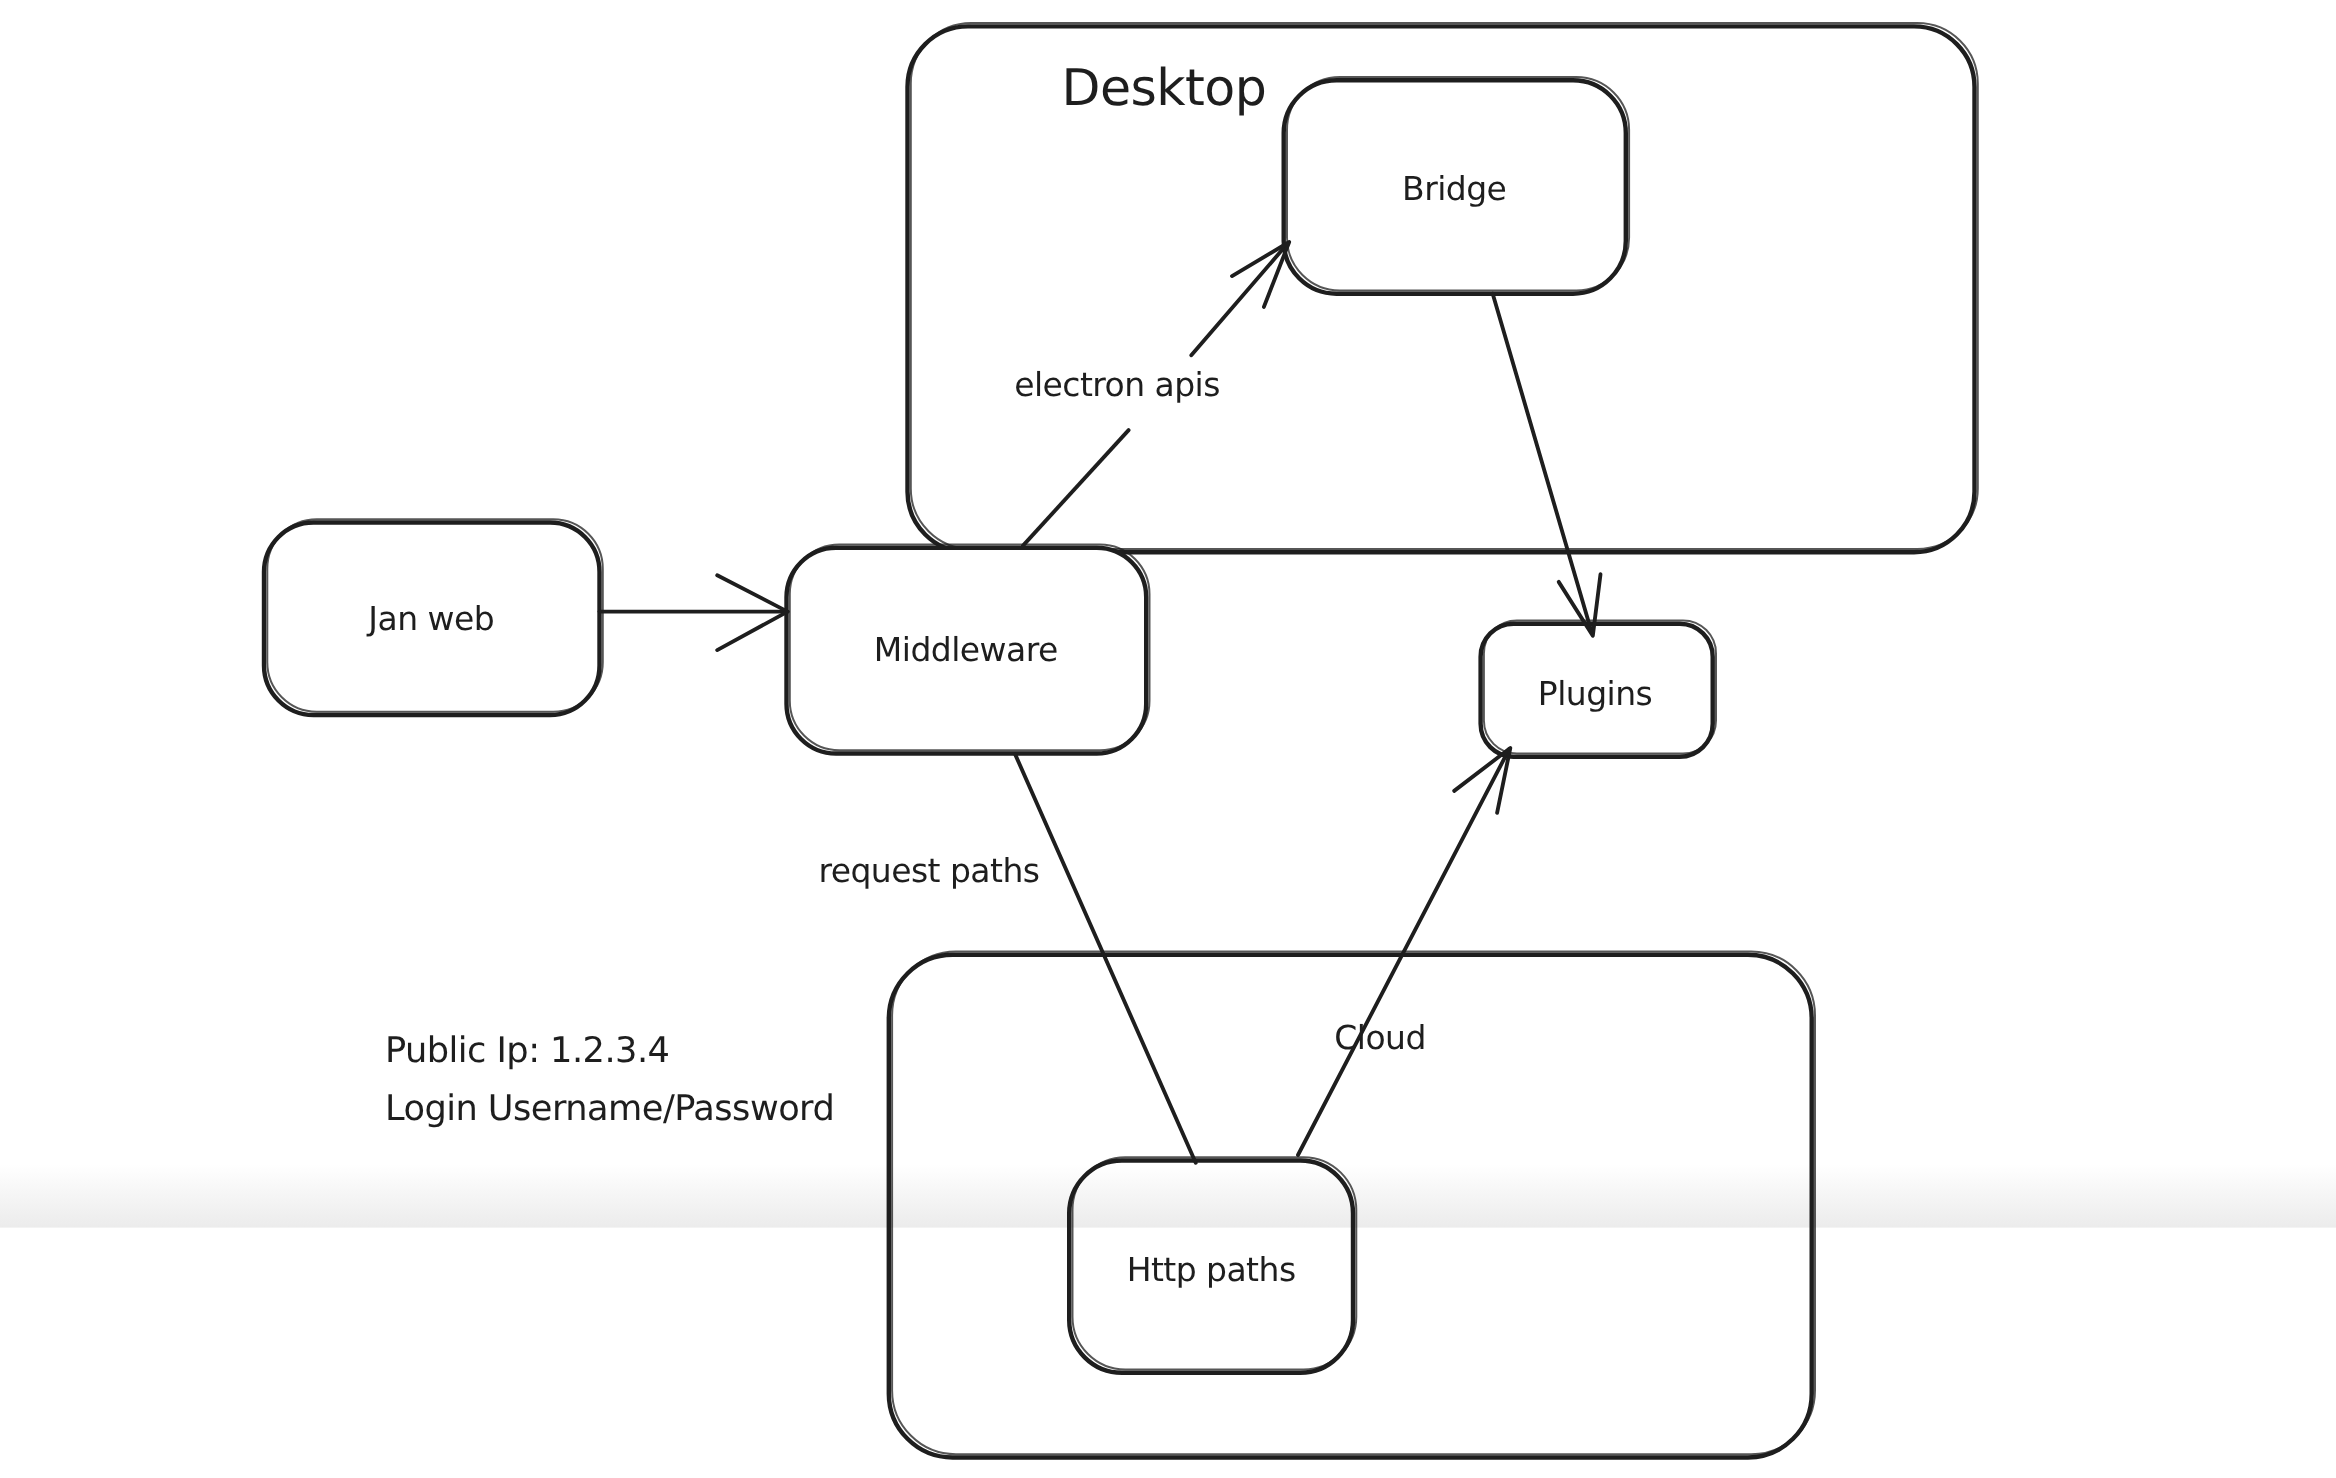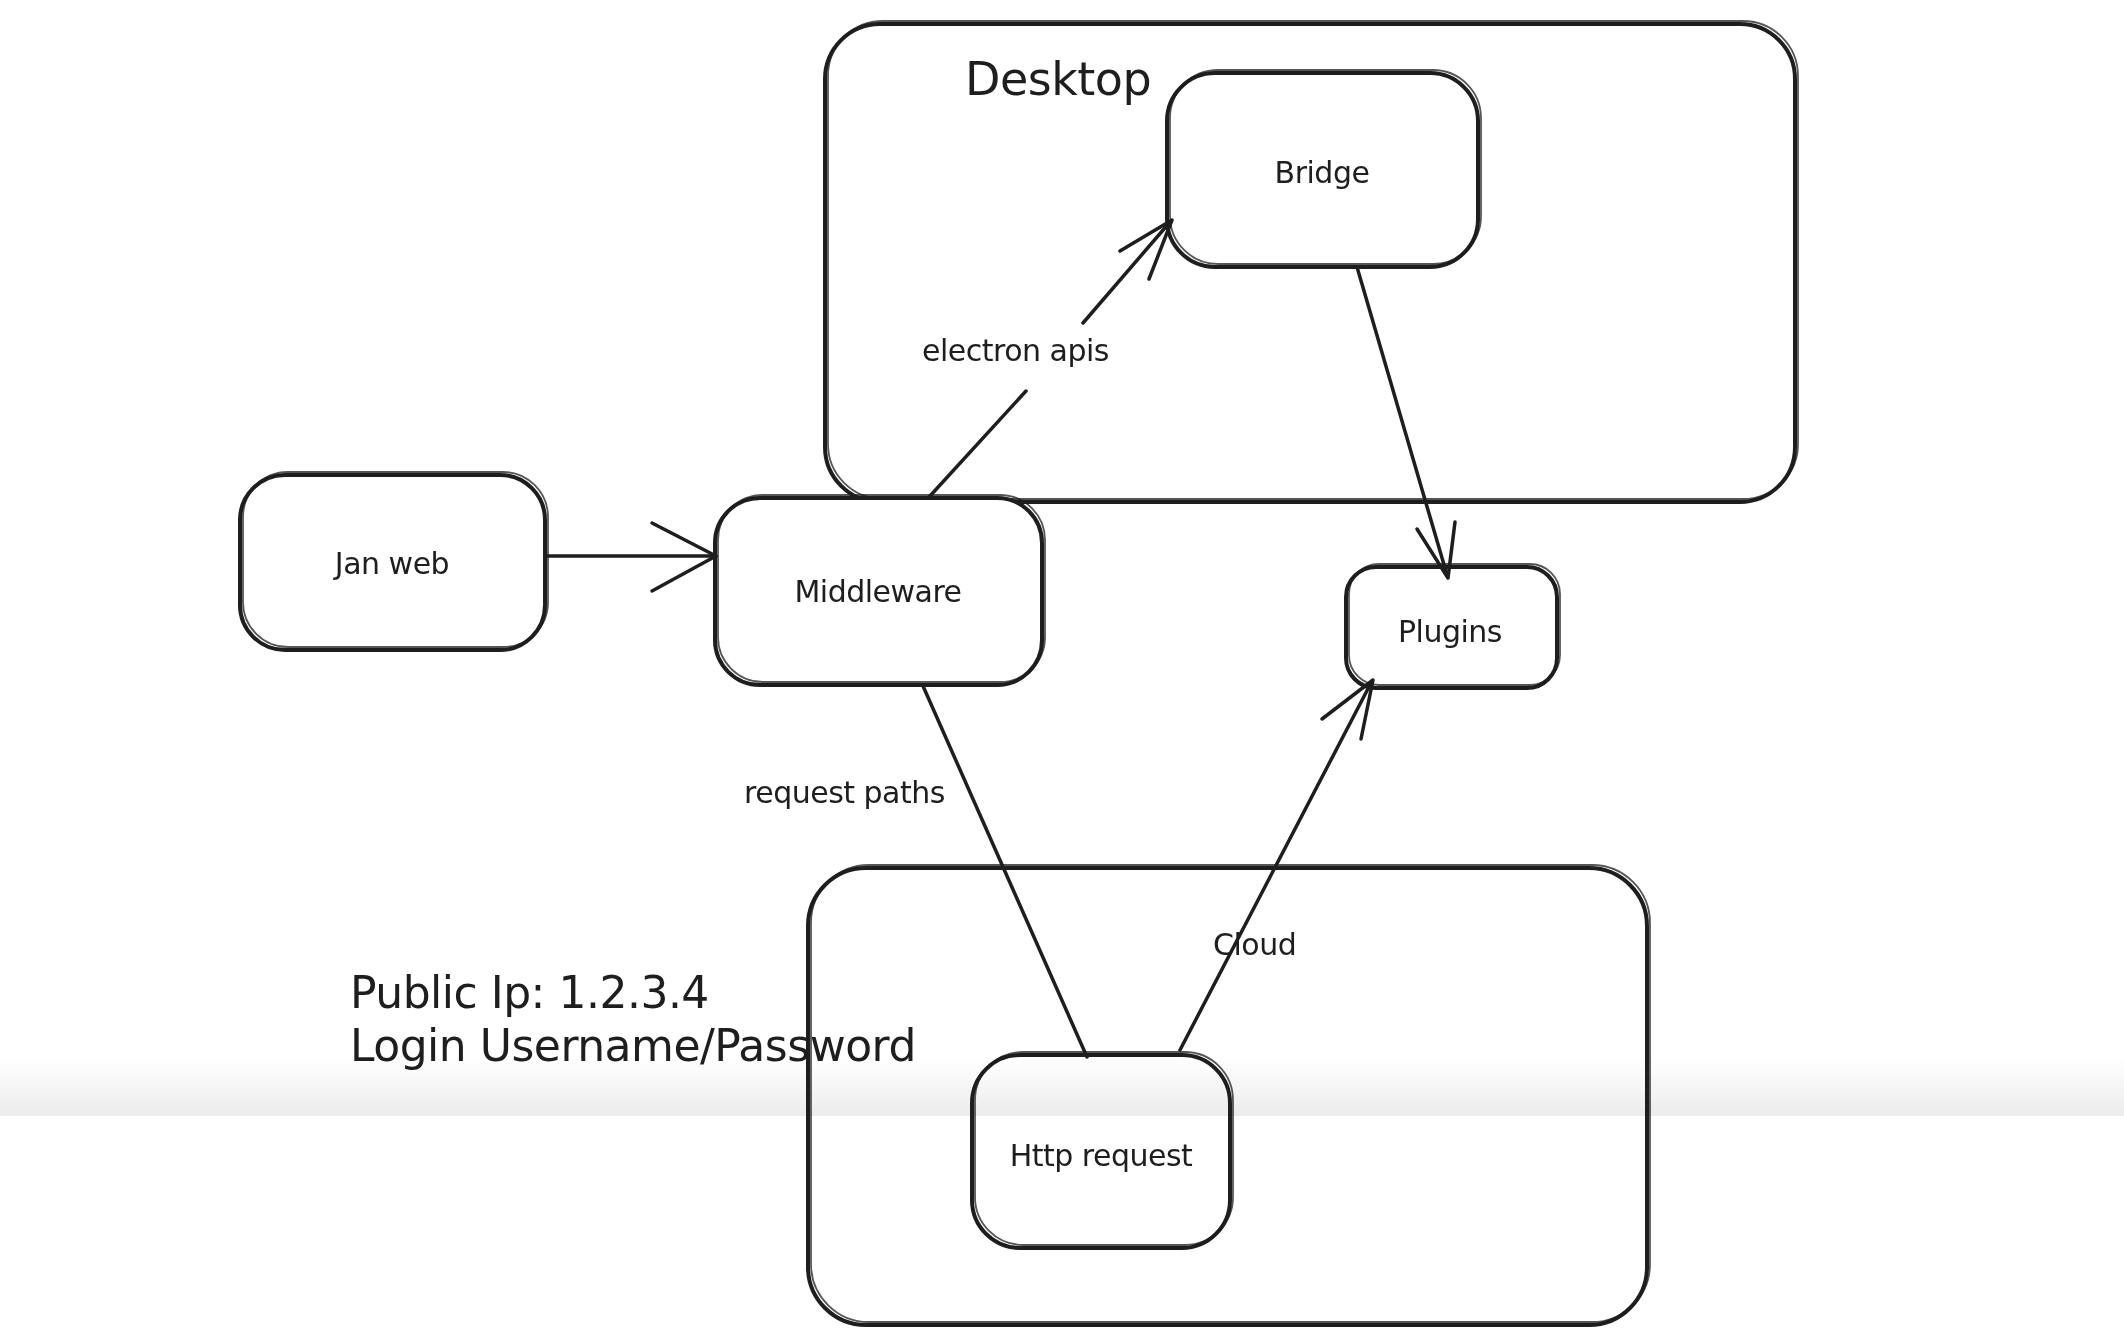--- a/index.html
+++ b/index.html
@@ -11,22 +11,22 @@
   }
   #stage{position:relative;width:2124px;height:1116px;background:#ffffff;}
   #wires{position:absolute;left:0;top:0;width:2124px;height:1344px;}
   .lbl{
     position:absolute;white-space:nowrap;color:#1e1e1e;
     font-size:30px;letter-spacing:-0.5px;line-height:1.1;
   }
   .lbl.centered{transform:translate(-50%,-50%);}
   .lbl.container-title{font-size:46px;}
   .note{
-    position:absolute;left:350px;top:966px;
-    font-size:44px;line-height:53px;letter-spacing:-0.5px;white-space:nowrap;
+    position:absolute;left:350px;top:928px;
+    font-size:32px;line-height:53px;letter-spacing:-0.5px;white-space:nowrap;
   }
   .bottom-fade{
     position:absolute;left:0;bottom:0;width:2124px;height:58px;
     background:linear-gradient(to bottom, rgba(30,30,30,0) 0%, rgba(30,30,30,0.085) 100%);
     pointer-events:none;
   }
   .box{fill:#ffffff;stroke:#1e1e1e;stroke-width:4;}
   .box2{fill:none;stroke:#1e1e1e;stroke-width:1.8;opacity:0.75;}
   .wire{fill:none;stroke:#1e1e1e;stroke-width:3.5;stroke-linecap:round;stroke-linejoin:round;}
 </style>
@@ -98,21 +98,21 @@
   <div class="lbl" style="left:1213px;top:928px;">Cloud</div>
 
   <div class="lbl centered" style="left:392px;top:563px;">Jan web</div>
 
   <div class="lbl centered" style="left:878px;top:591px;">Middleware</div>
 
   <div class="lbl centered" style="left:1322px;top:172px;">Bridge</div>
 
   <div class="lbl centered" style="left:1450px;top:631px;">Plugins</div>
 
-  <div class="lbl centered" style="left:1101px;top:1155px;">Http request</div>
+  <div class="lbl centered" style="left:1101px;top:1155px;">Http paths</div>
 
   <div class="lbl" style="left:922px;top:334px;">electron apis</div>
 
   <div class="lbl" style="left:744px;top:776px;">request paths</div>
 
   <div class="note">
     <div>Public Ip: 1.2.3.4</div>
     <div>Login Username/Password</div>
   </div>
 

